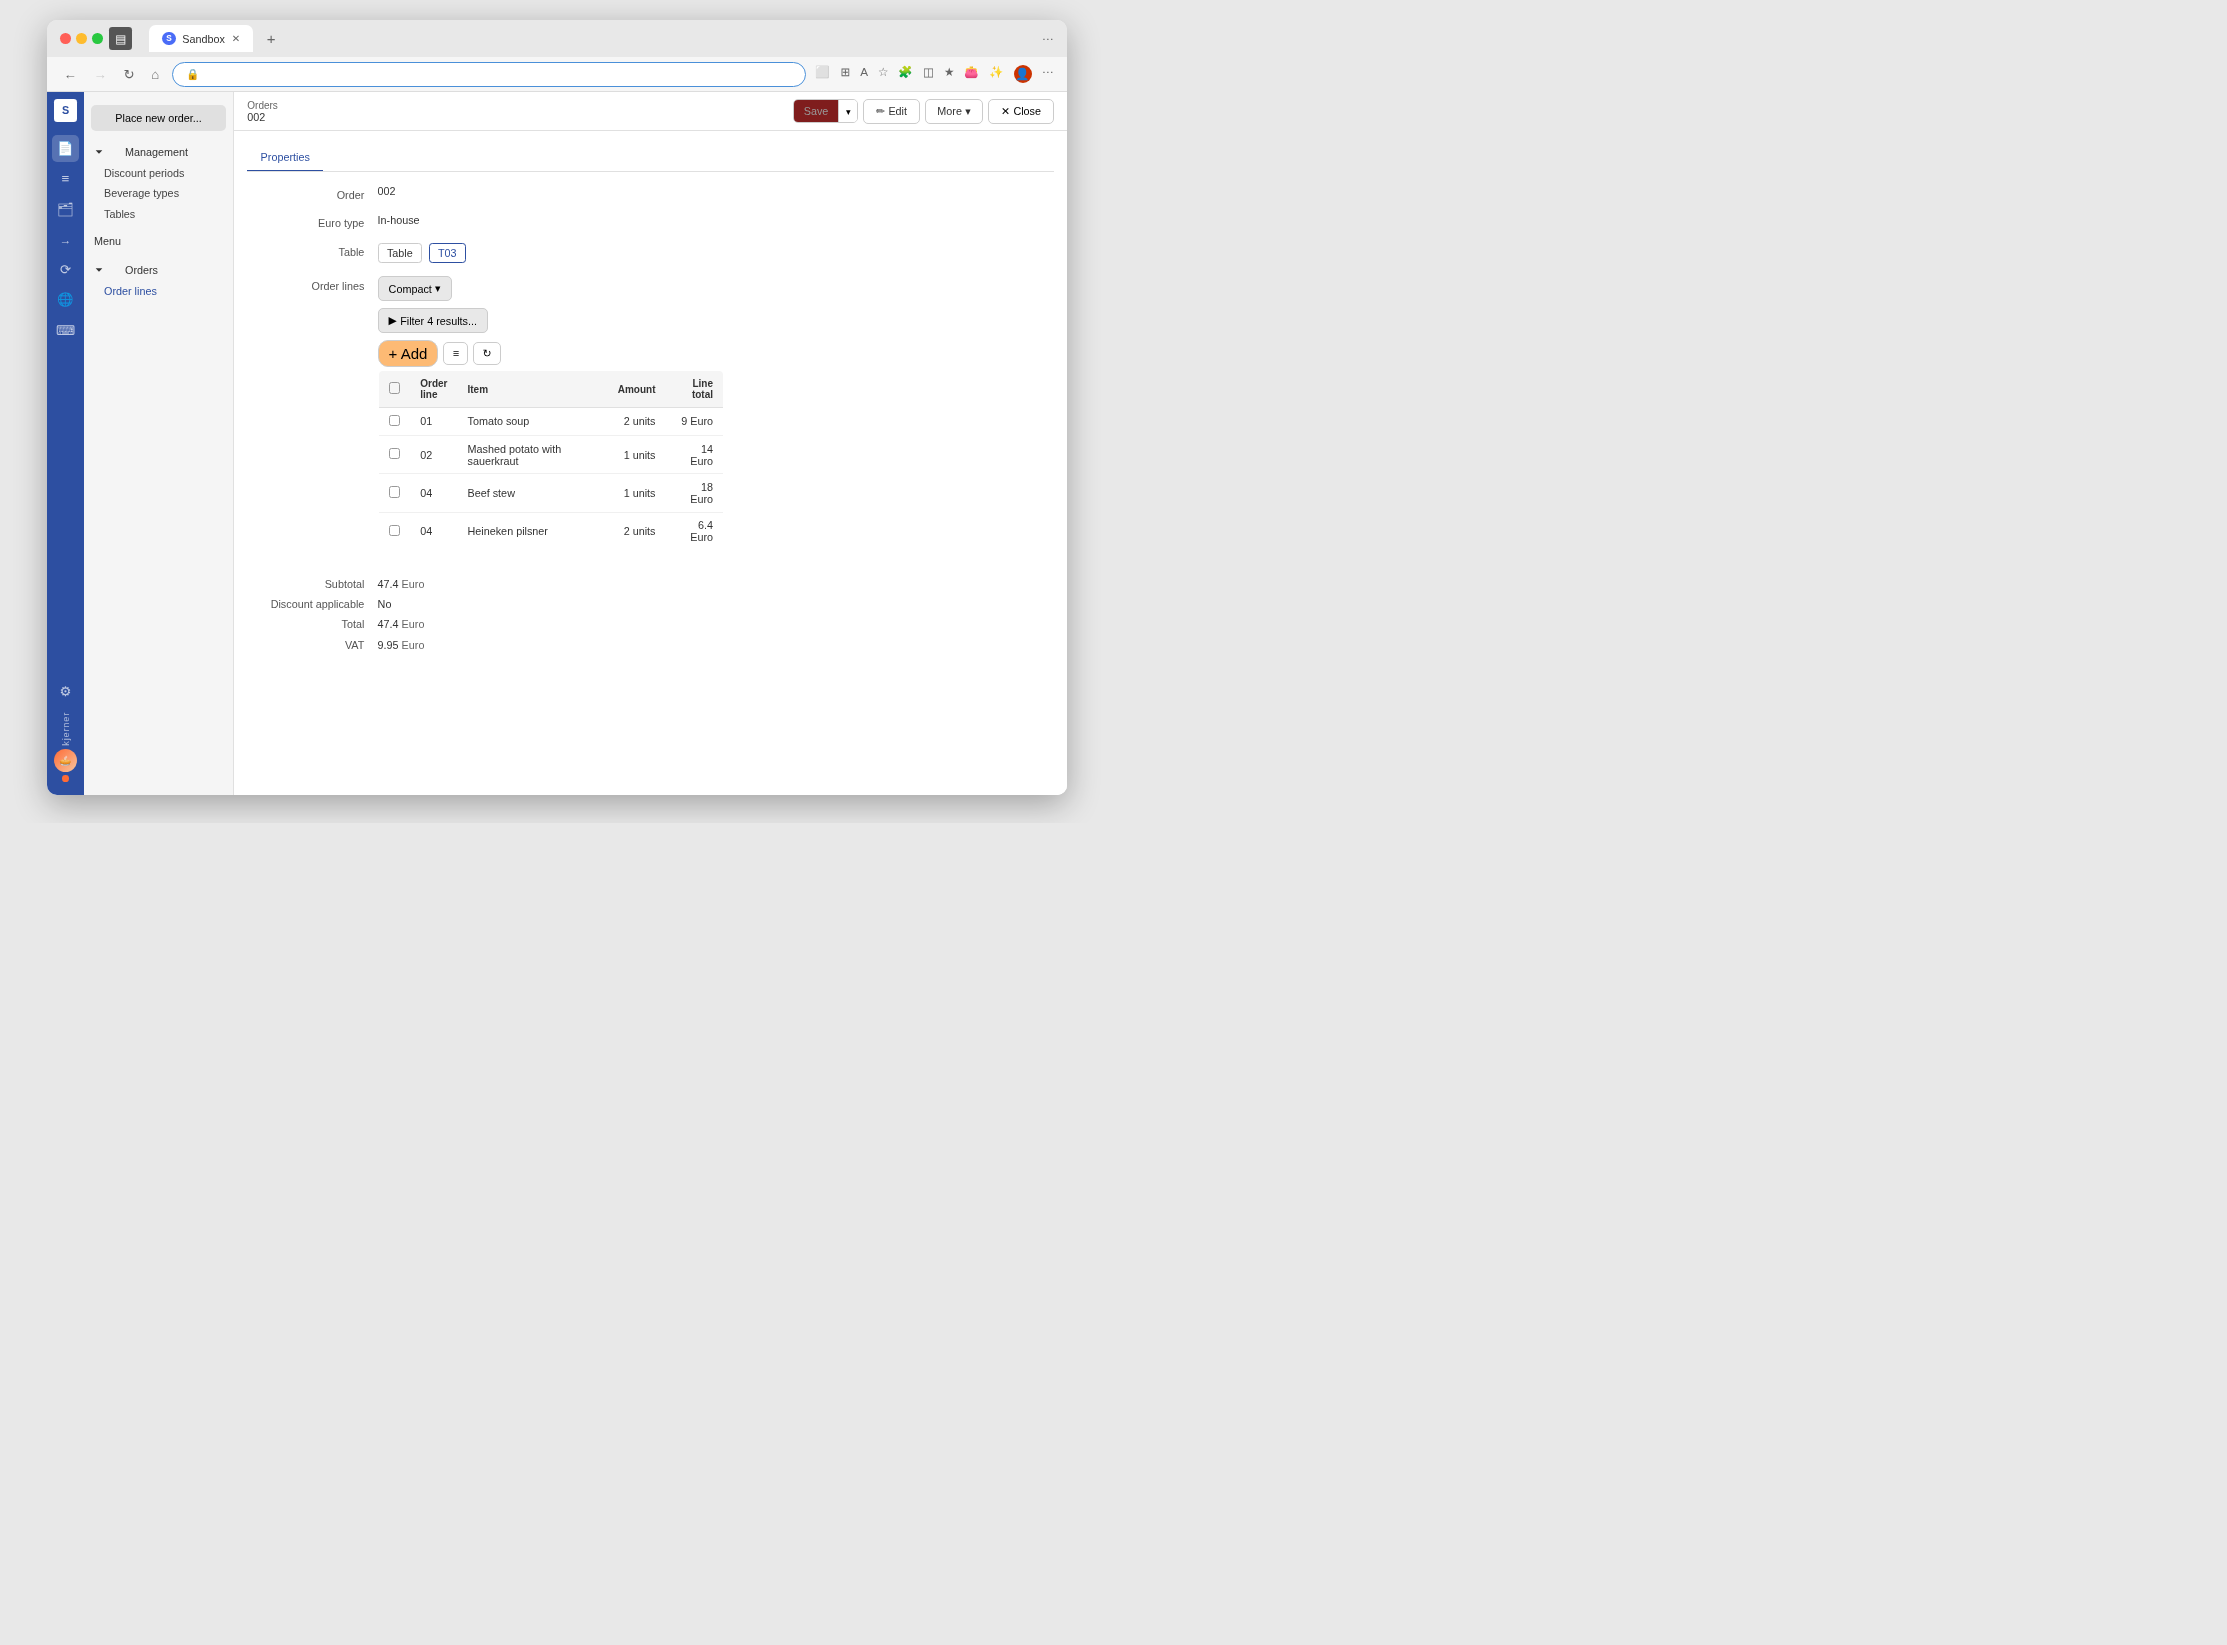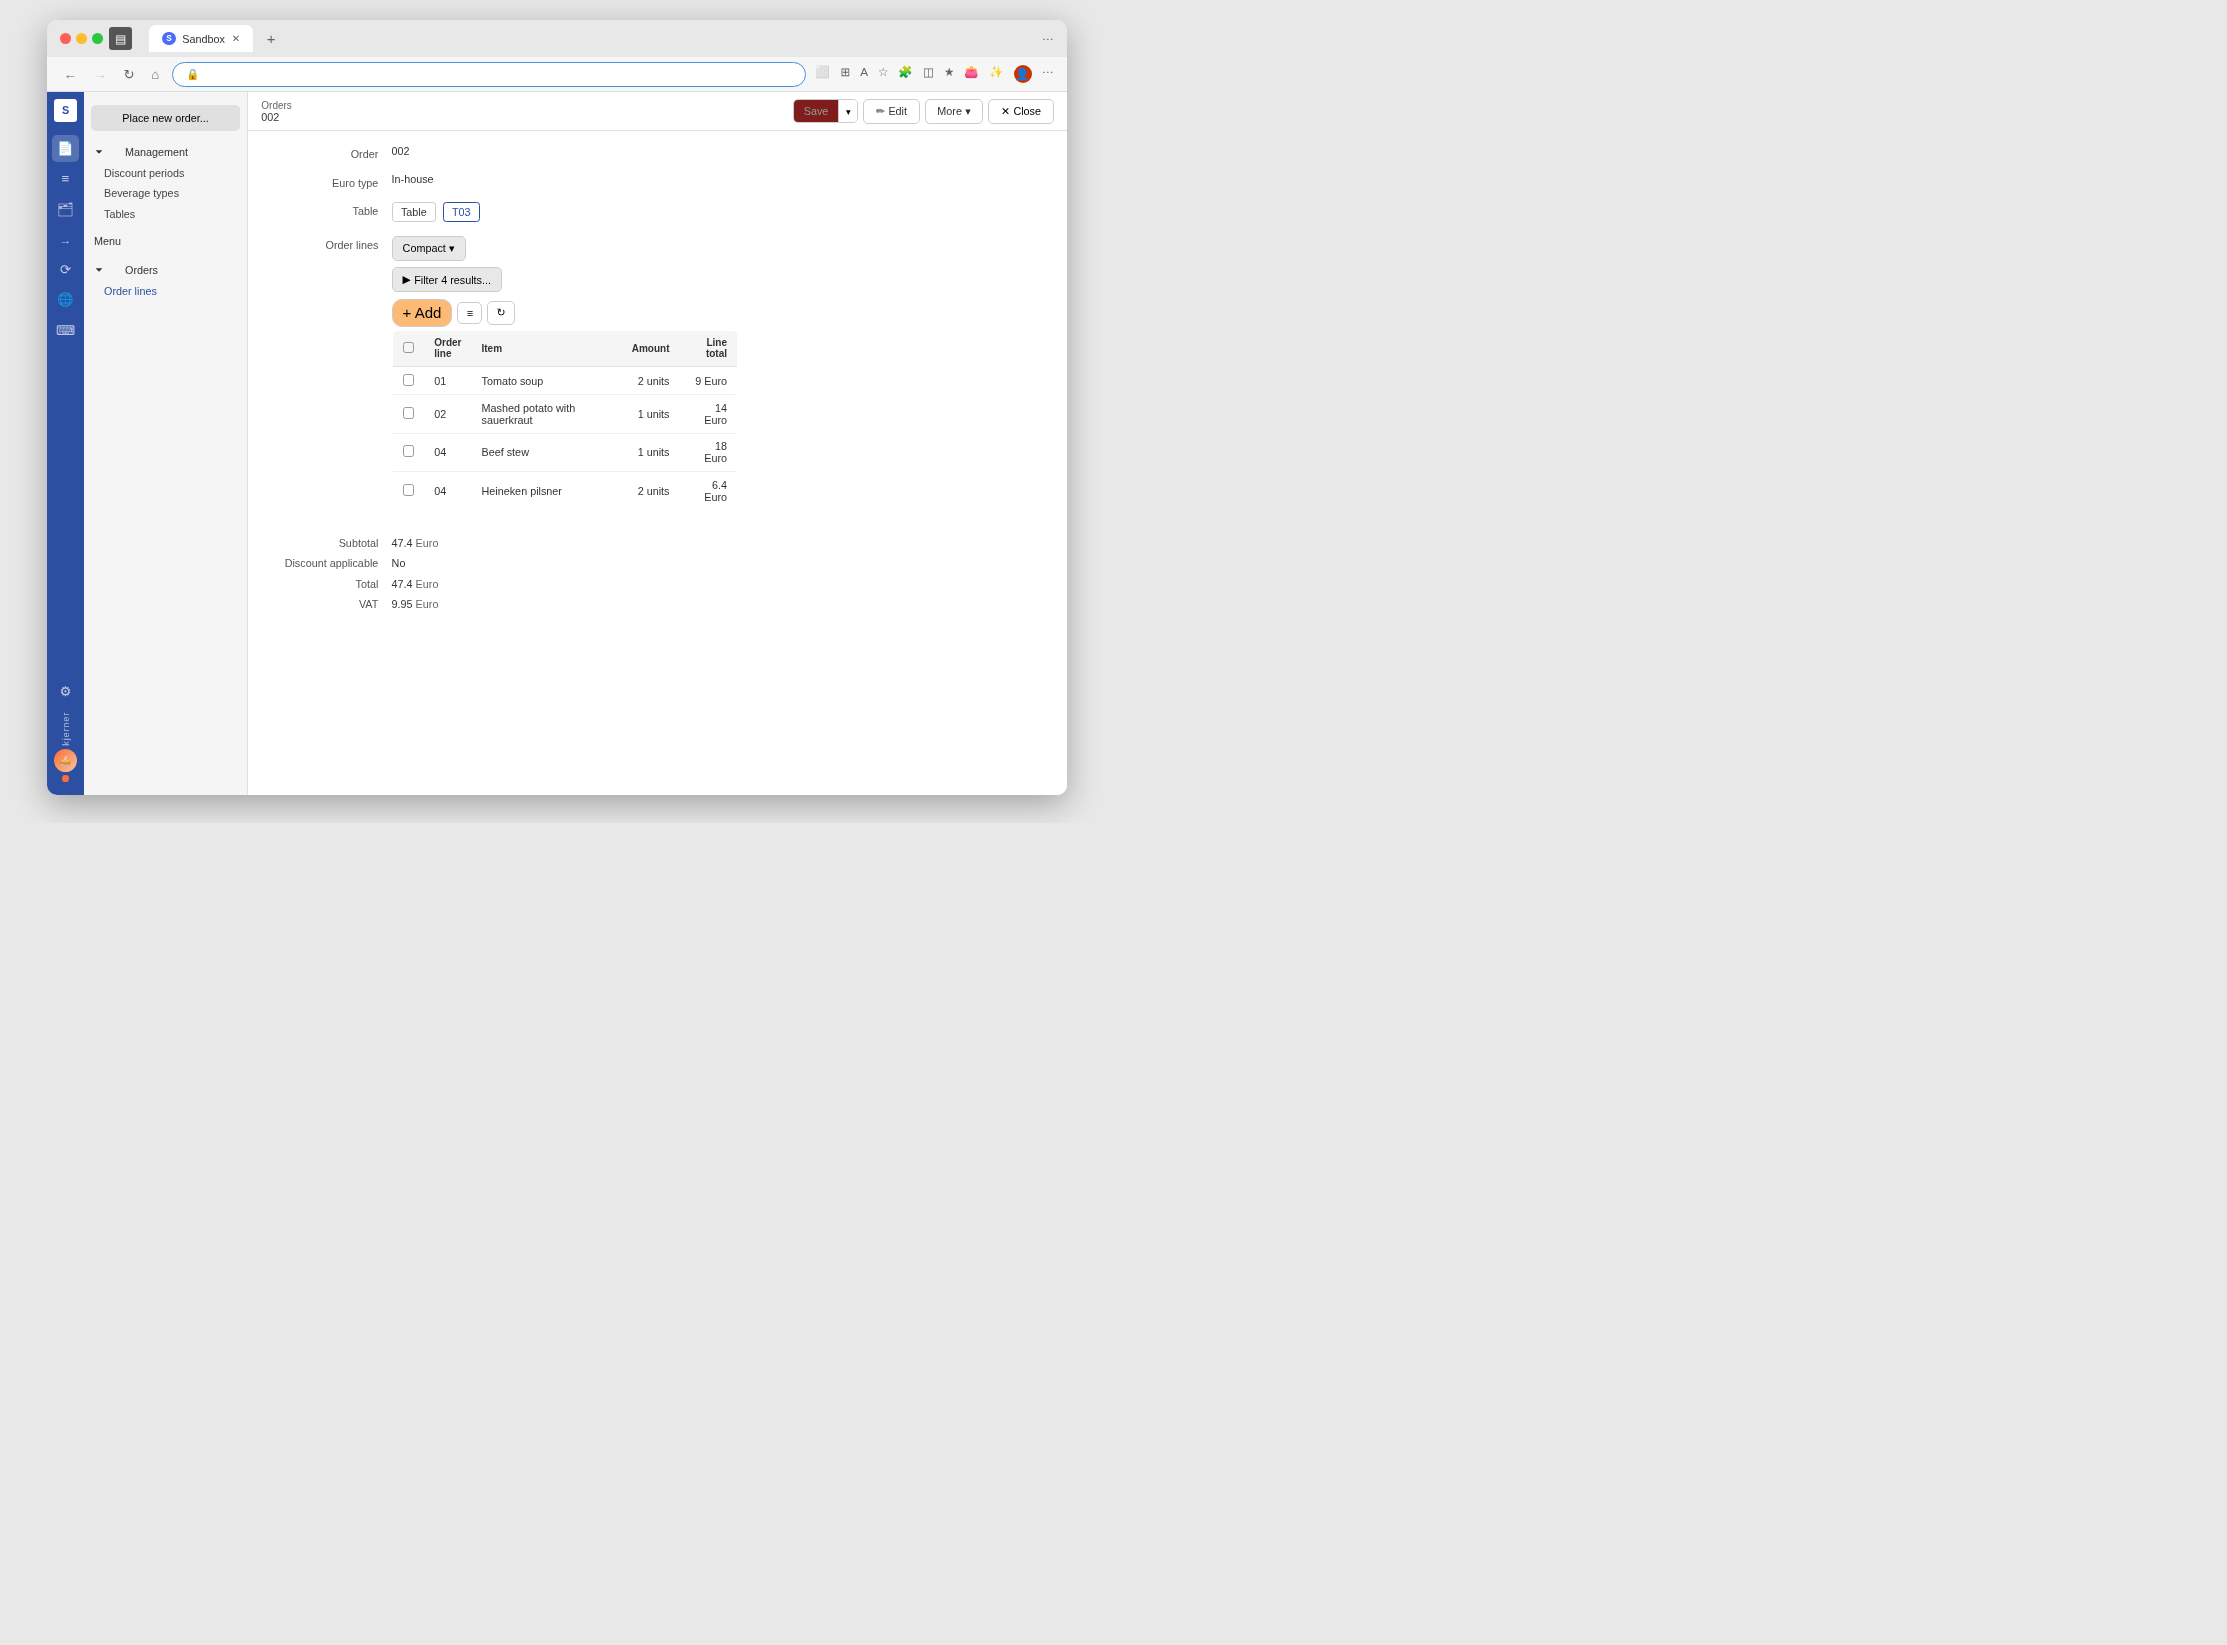--- a/index.html
+++ b/index.html
@@ -32,21 +32,21 @@
 
     
     .left-rail { width: 37px; background: #2d4fa1; display: flex; flex-direction: column; align-items: center; padding: 6.7px 0; gap: 3.3px; }
     .rail-icon { width: 27px; height: 27px; display: flex; align-items: center; justify-content: center; color: rgba(255,255,255,0.7); font-size: 13.3px; border-radius: 5px; cursor: pointer; }
     .rail-icon.active { background: rgba(255,255,255,0.2); color: white; }
     .rail-spacer { flex: 1; }
     .rail-bottom { display: flex; flex-direction: column; align-items: center; gap: 6.7px; padding-bottom: 6.7px; }
     .brand-dot { width: 6.7px; height: 6.7px; background: #ff6b35; border-radius: 50%; }
 
     
-    .sidebar { width: 164px; background: #f5f5f5; border-right: 0.8px solid #e0e0e0; padding: 6.7px 0; overflow-y: auto; }
+    .sidebar { width: 150px; background: #f5f5f5; border-right: 0.8px solid #e0e0e0; padding: 6.7px 0; overflow-y: auto; }
     .sidebar-btn { margin: 6.7px; background: #e0e0e0; border: none; border-radius: 5px; padding: 6.7px 10px; font-size: 10.8px; cursor: pointer; width: calc(100% - 13.3px); text-align: center; }
     .sidebar-section { padding: 3.3px 0; }
     .sidebar-group { display: flex; align-items: center; gap: 21px; padding: 5px 10px; font-size: 10.8px; color: #333; cursor: pointer; font-weight: 500; }
     .sidebar-group svg { width: 10px; height: 10px; }
     .sidebar-item { padding: 4.2px 10px 4.2px 20px; font-size: 10.8px; color: #444; cursor: pointer; }
     .sidebar-item.active { color: #2d4fa1; font-weight: 500; }
 
     
     .main-content { flex: 1; display: flex; flex-direction: column; overflow: hidden; }
 
@@ -250,20 +250,23 @@
             <span>▾</span>
           </button>
           <button class="btn-close">
             <span>✕</span>
             <span>Close</span>
           </button>
         </div>
       </div>
 
       <div class="content-area">
+        <div class="content-tabs">
+          <div class="content-tab active">Properties</div>
+        </div>
 
         <div class="form-section">
 
           <div class="form-row">
             <span class="form-label">Order</span>
             <span class="form-value">002</span>
           </div>
 
           <div class="form-row">
             <span class="form-label">Euro type</span>

